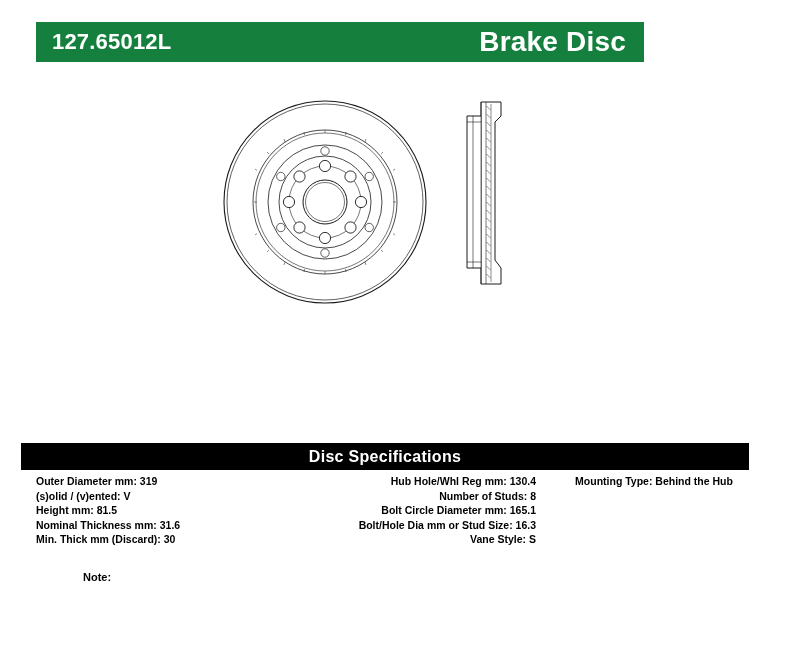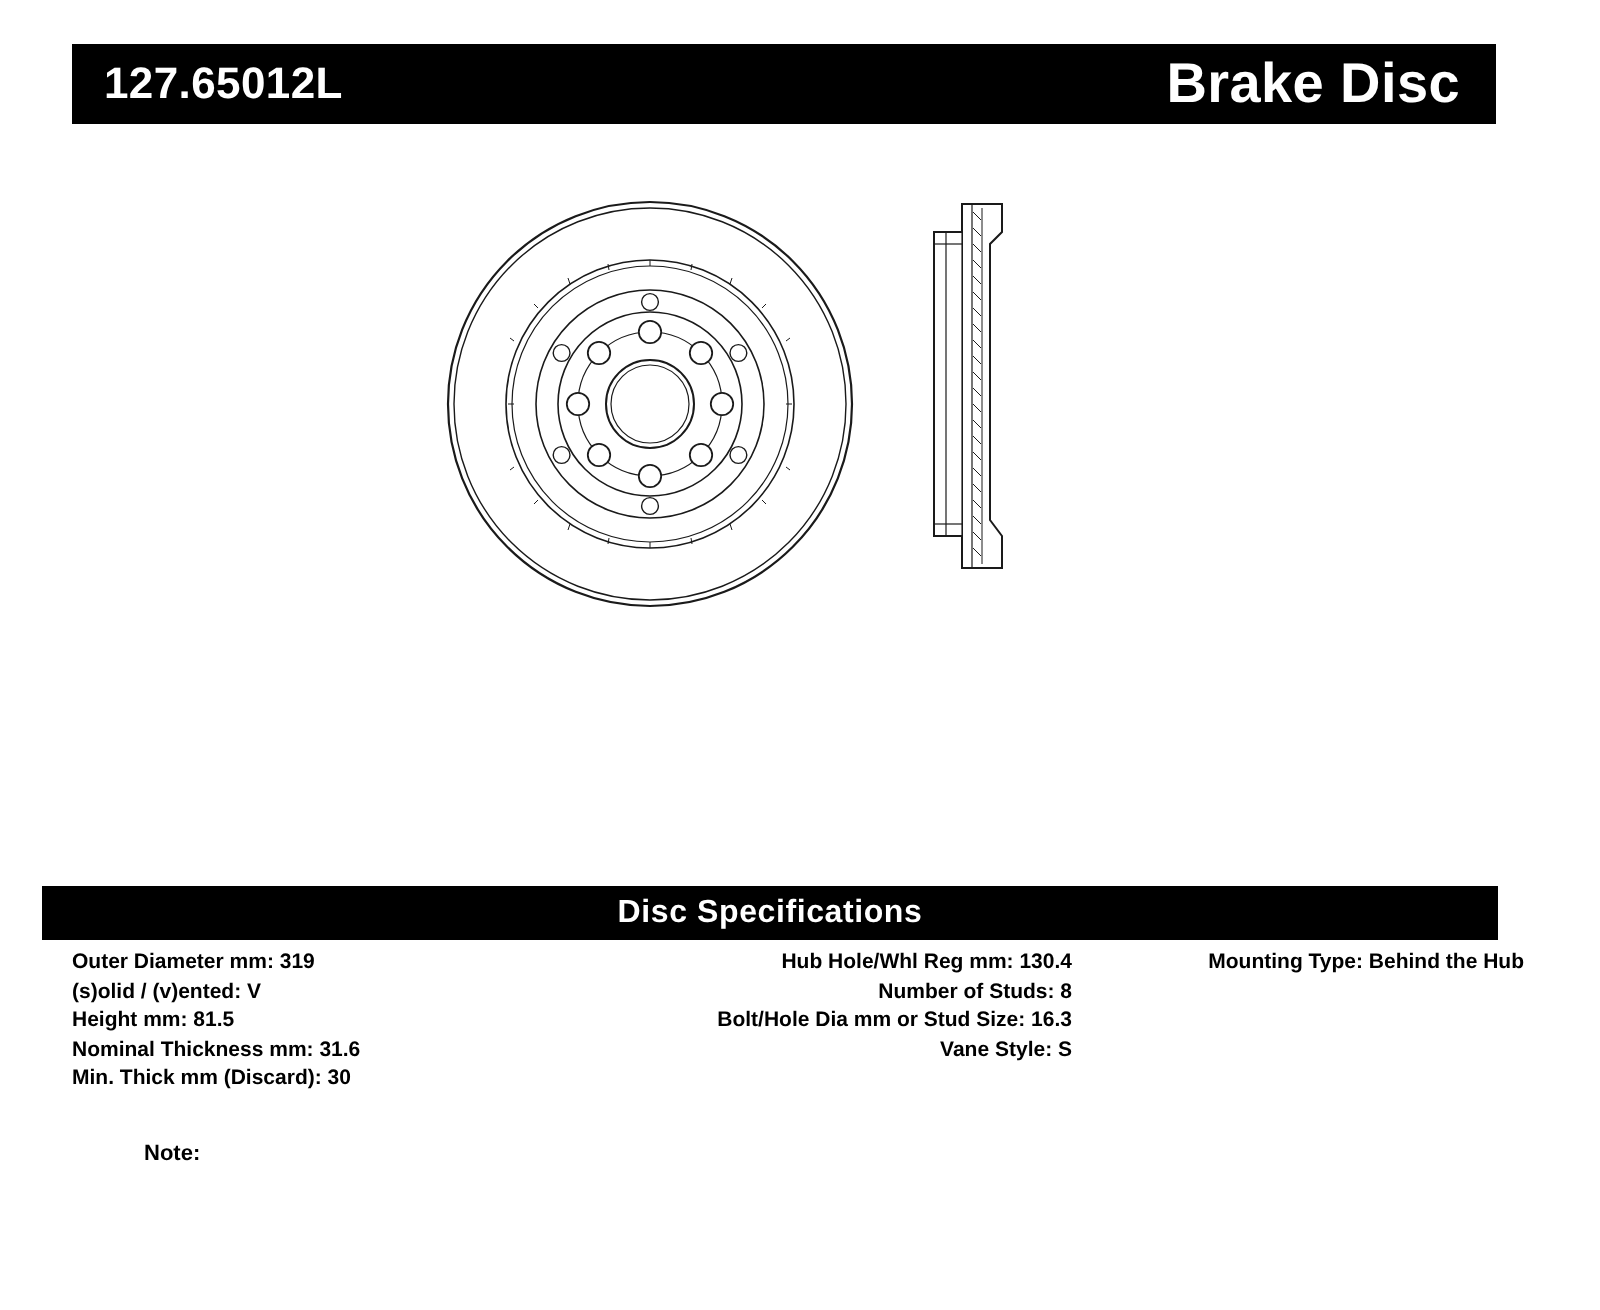--- a/index.html
+++ b/index.html
@@ -14,23 +14,23 @@
     color: #000000;
     position: relative;
     overflow: hidden;
   }
 
   
   .header-bar {
     position: absolute;
     left: 36px;
     top: 22px;
-    width: 712px;
+    width: 608px;
     height: 40px;
-    background: #000000;
+    background: #15803d;
     color: #ffffff;
     display: flex;
     align-items: center;
     justify-content: space-between;
     box-sizing: border-box;
     padding: 0 18px 0 16px;
   }
   .part-number {
     font-size: 22px;
     font-weight: bold;
@@ -98,39 +98,39 @@
     box-sizing: border-box;
   }
   .spec-col.col-mid {
     width: 310px;
     text-align: right;
     padding-right: 10px;
     box-sizing: border-box;
   }
   .spec-col.col-right {
     width: 218px;
-    text-align: right;
+    text-align: center;
     padding-right: 2px;
     box-sizing: border-box;
   }
   .spec-line {
     white-space: nowrap;
   }
 
   
   .note-row {
     position: absolute;
     left: 36px;
     top: 571px;
     width: 728px;
     font-size: 11px;
     font-weight: bold;
   }
   .note-label {
-    margin-left: 36px;
+    margin-left: 47px;
   }
 </style>
 </head>
 <body>
 
 <div class="header-bar">
   <span class="part-number">127.65012L</span>
   <span class="product-type">Brake Disc</span>
 </div>
 
@@ -247,20 +247,21 @@
   <div class="spec-col col-left">
     <div class="spec-line">Outer Diameter mm: 319</div>
     <div class="spec-line">(s)olid / (v)ented: V</div>
     <div class="spec-line">Height mm: 81.5</div>
     <div class="spec-line">Nominal Thickness mm: 31.6</div>
     <div class="spec-line">Min. Thick mm (Discard): 30</div>
   </div>
   <div class="spec-col col-mid">
     <div class="spec-line">Hub Hole/Whl Reg mm: 130.4</div>
     <div class="spec-line">Number of Studs: 8</div>
+    <div class="spec-line">Bolt Circle Diameter mm: 165.1</div>
     <div class="spec-line">Bolt/Hole Dia mm or Stud Size: 16.3</div>
     <div class="spec-line">Vane Style: S</div>
   </div>
   <div class="spec-col col-right">
     <div class="spec-line">Mounting Type: Behind the Hub</div>
   </div>
 </div>
 
 <div class="note-row">
   <span class="note-label">Note:</span>

